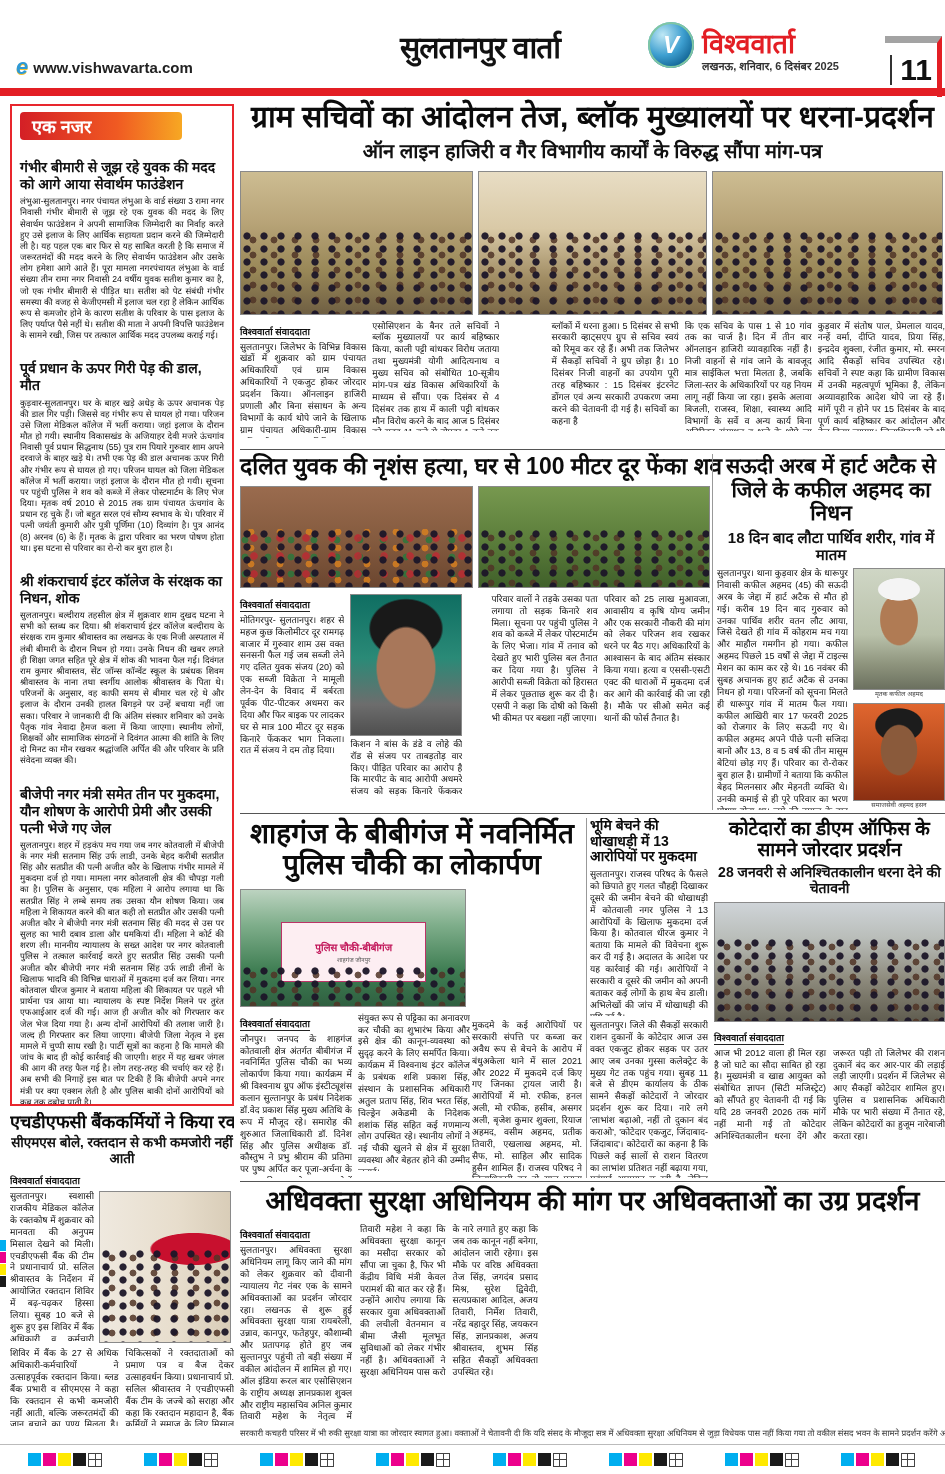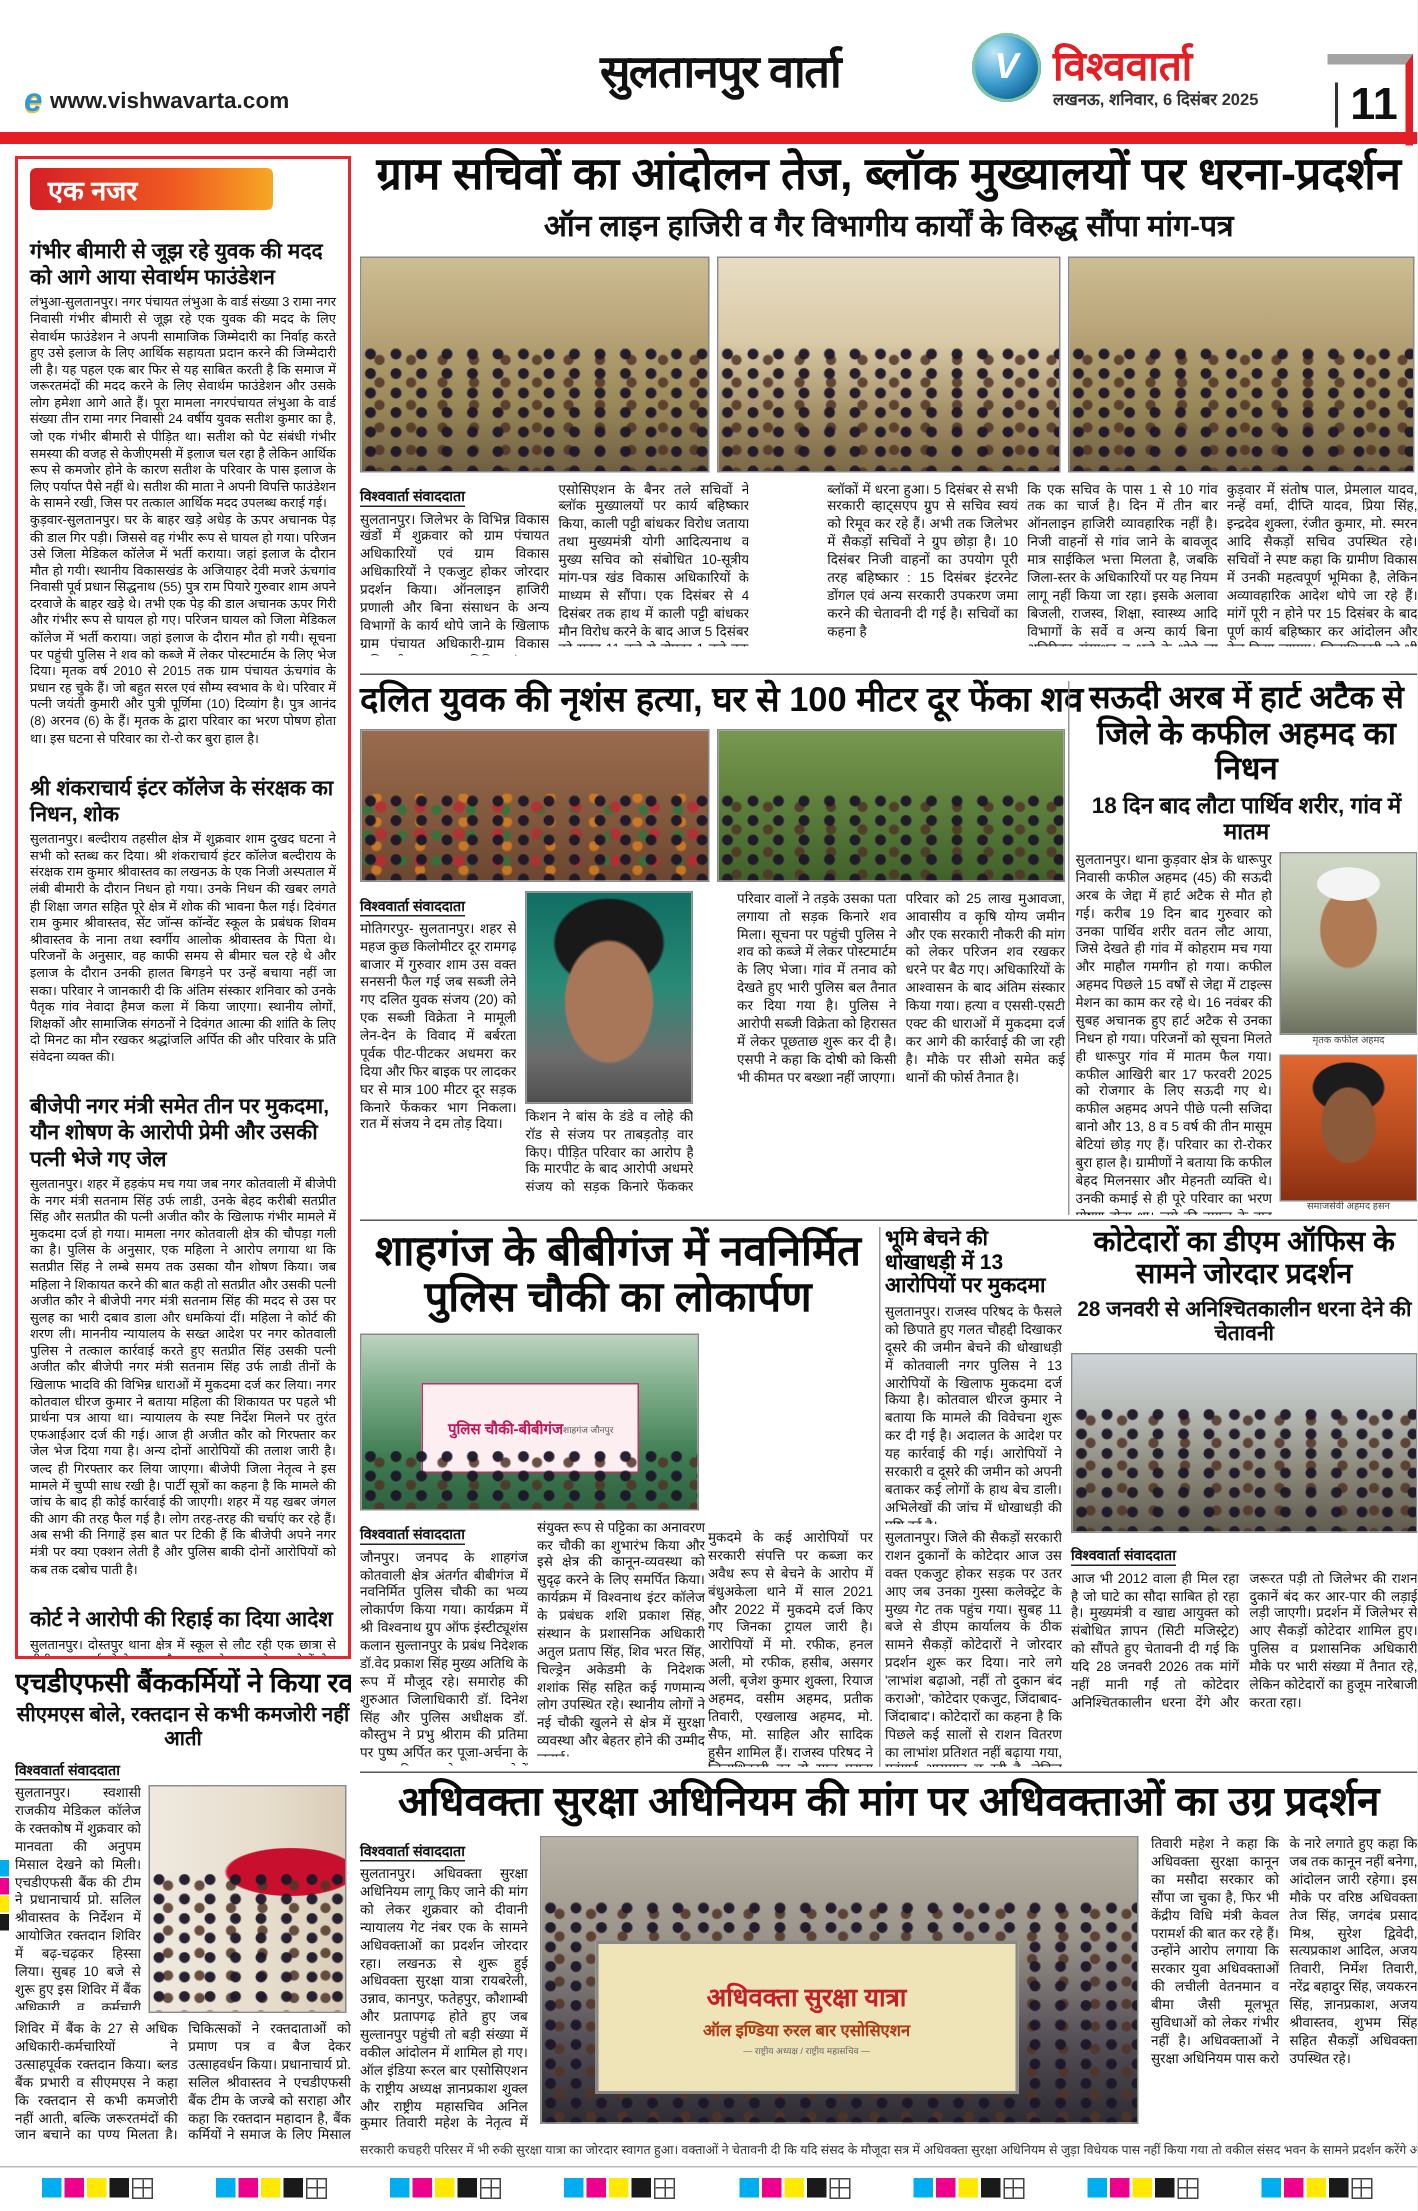--- a/index.html
+++ b/index.html
@@ -50,21 +50,21 @@
   .ph-kafeel{background:
       radial-gradient(30px 16px at 50% 17%, #f4f4f4 0 68%, transparent 72%),
       radial-gradient(27px 37px at 50% 42%, #b07b54 0 68%, transparent 72%),
       linear-gradient(180deg,#cfd6c5 0%,#b9c1aa 55%,#8d937c 80%,#6b705f 100%);}
   .ph-man2{background:
       radial-gradient(26px 36px at 50% 48%, #8a5a3b 0 68%, transparent 72%),
       radial-gradient(34px 24px at 50% 22%, #1c1c1c 0 68%, transparent 72%),
       linear-gradient(180deg,#e0662f 0%,#b5491c 60%,#8a2f12 100%);}
   .ph-chowki{background:linear-gradient(180deg,#bcd3c0 0%,#7fae8b 30%,#3e7d52 70%,#2f5f40 100%);}
   .board{position:absolute;left:18%;top:28%;width:62%;height:46%;background:#fdeef2;border:1px solid #b36;
-         display:flex;align-items:center;justify-content:center;text-align:center;padding:2px;}
+         display:flex;flex-direction:column;align-items:center;justify-content:center;text-align:center;padding:2px;}
   .board .b1{color:#c2185b;font-weight:800;font-size:10px;}
   .board .b2{color:#555;font-size:6px;margin-top:2px;}
   .ph-blood{background:
       radial-gradient(70px 26px at 72% 38%, #c8102e 0 60%, transparent 63%),
       linear-gradient(90deg,#efe9df 0%,#e7ddcc 60%,#d9cdb8 100%);}
   .ph-dm{background:linear-gradient(180deg,#cfd4d8 0%,#b9bdb9 30%,#8d8a7c 65%,#5f5c4f 100%);}
   .ph-adv{background:linear-gradient(180deg,#b9b2a6 0%,#9a948a 35%,#565058 70%,#2e2b33 100%);}
   .banner{position:absolute;left:9%;top:36%;width:70%;height:52%;background:#efe3b8;border:2px solid #888;
           display:flex;flex-direction:column;align-items:center;justify-content:center;text-align:center;gap:3px;}
   .banner .l1{color:#c41e2a;font-weight:800;font-size:17px;}
@@ -105,20 +105,21 @@
   <div class="abs redline"></div>
 
   <aside class="abs onelook">
     <div class="ol-title">एक नजर</div>
 
     <div>
       <div class="ol-h">गंभीर बीमारी से जूझ रहे युवक की मदद को आगे आया सेवार्थम फाउंडेशन</div>
       <div class="ol-b">लंभुआ-सुलतानपुर। नगर पंचायत लंभुआ के वार्ड संख्या 3 रामा नगर निवासी गंभीर बीमारी से जूझ रहे एक युवक की मदद के लिए सेवार्थम फाउंडेशन ने अपनी सामाजिक जिम्मेदारी का निर्वाह करते हुए उसे इलाज के लिए आर्थिक सहायता प्रदान करने की जिम्मेदारी ली है। यह पहल एक बार फिर से यह साबित करती है कि समाज में जरूरतमंदों की मदद करने के लिए सेवार्थम फाउंडेशन और उसके लोग हमेशा आगे आते हैं। पूरा मामला नगरपंचायत लंभुआ के वार्ड संख्या तीन रामा नगर निवासी 24 वर्षीय युवक सतीश कुमार का है, जो एक गंभीर बीमारी से पीड़ित था। सतीश को पेट संबंधी गंभीर समस्या की वजह से केजीएमसी में इलाज चल रहा है लेकिन आर्थिक रूप से कमजोर होने के कारण सतीश के परिवार के पास इलाज के लिए पर्याप्त पैसे नहीं थे। सतीश की माता ने अपनी विपत्ति फाउंडेशन के सामने रखी, जिस पर तत्काल आर्थिक मदद उपलब्ध कराई गई।</div>
     </div>
     <div>
+      <div class="ol-h">पूर्व प्रधान के ऊपर गिरी पेड़ की डाल, मौत</div>
       <div class="ol-b">कुड़वार-सुलतानपुर। घर के बाहर खड़े अधेड़ के ऊपर अचानक पेड़ की डाल गिर पड़ी। जिससे वह गंभीर रूप से घायल हो गया। परिजन उसे जिला मेडिकल कॉलेज में भर्ती कराया। जहां इलाज के दौरान मौत हो गयी। स्थानीय विकासखंड के अजियाहर देवी मजरे ऊंचगांव निवासी पूर्व प्रधान सिद्धनाथ (55) पुत्र राम पियारे गुरुवार शाम अपने दरवाजे के बाहर खड़े थे। तभी एक पेड़ की डाल अचानक ऊपर गिरी और गंभीर रूप से घायल हो गए। परिजन घायल को जिला मेडिकल कॉलेज में भर्ती कराया। जहां इलाज के दौरान मौत हो गयी। सूचना पर पहुंची पुलिस ने शव को कब्जे में लेकर पोस्टमार्टम के लिए भेज दिया। मृतक वर्ष 2010 से 2015 तक ग्राम पंचायत ऊंचगांव के प्रधान रह चुके हैं। जो बहुत सरल एवं सौम्य स्वभाव के थे। परिवार में पत्नी जयंती कुमारी और पुत्री पूर्णिमा (10) दिव्यांग है। पुत्र आनंद (8) अरनव (6) के हैं। मृतक के द्वारा परिवार का भरण पोषण होता था। इस घटना से परिवार का रो-रो कर बुरा हाल है।</div>
     </div>
     <div>
       <div class="ol-h">श्री शंकराचार्य इंटर कॉलेज के संरक्षक का निधन, शोक</div>
       <div class="ol-b">सुलतानपुर। बल्दीराय तहसील क्षेत्र में शुक्रवार शाम दुखद घटना ने सभी को स्तब्ध कर दिया। श्री शंकराचार्य इंटर कॉलेज बल्दीराय के संरक्षक राम कुमार श्रीवास्तव का लखनऊ के एक निजी अस्पताल में लंबी बीमारी के दौरान निधन हो गया। उनके निधन की खबर लगते ही शिक्षा जगत सहित पूरे क्षेत्र में शोक की भावना फैल गई। दिवंगत राम कुमार श्रीवास्तव, सेंट जॉन्स कॉन्वेंट स्कूल के प्रबंधक शिवम श्रीवास्तव के नाना तथा स्वर्गीय आलोक श्रीवास्तव के पिता थे। परिजनों के अनुसार, वह काफी समय से बीमार चल रहे थे और इलाज के दौरान उनकी हालत बिगड़ने पर उन्हें बचाया नहीं जा सका। परिवार ने जानकारी दी कि अंतिम संस्कार शनिवार को उनके पैतृक गांव नेवादा हैमज कला में किया जाएगा। स्थानीय लोगों, शिक्षकों और सामाजिक संगठनों ने दिवंगत आत्मा की शांति के लिए दो मिनट का मौन रखकर श्रद्धांजलि अर्पित की और परिवार के प्रति संवेदना व्यक्त की।</div>
     </div>
     <div>
       <div class="ol-h">बीजेपी नगर मंत्री समेत तीन पर मुकदमा, यौन शोषण के आरोपी प्रेमी और उसकी पत्नी भेजे गए जेल</div>
       <div class="ol-b">सुलतानपुर। शहर में हड़कंप मच गया जब नगर कोतवाली में बीजेपी के नगर मंत्री सतनाम सिंह उर्फ लाडी, उनके बेहद करीबी सतप्रीत सिंह और सतप्रीत की पत्नी अजीत कौर के खिलाफ गंभीर मामले में मुकदमा दर्ज हो गया। मामला नगर कोतवाली क्षेत्र की चौपड़ा गली का है। पुलिस के अनुसार, एक महिला ने आरोप लगाया था कि सतप्रीत सिंह ने लम्बे समय तक उसका यौन शोषण किया। जब महिला ने शिकायत करने की बात कही तो सतप्रीत और उसकी पत्नी अजीत कौर ने बीजेपी नगर मंत्री सतनाम सिंह की मदद से उस पर सुलह का भारी दबाव डाला और धमकियां दीं। महिला ने कोर्ट की शरण ली। माननीय न्यायालय के सख्त आदेश पर नगर कोतवाली पुलिस ने तत्काल कार्रवाई करते हुए सतप्रीत सिंह उसकी पत्नी अजीत कौर बीजेपी नगर मंत्री सतनाम सिंह उर्फ लाडी तीनों के खिलाफ भादवि की विभिन्न धाराओं में मुकदमा दर्ज कर लिया। नगर कोतवाल धीरज कुमार ने बताया महिला की शिकायत पर पहले भी प्रार्थना पत्र आया था। न्यायालय के स्पष्ट निर्देश मिलने पर तुरंत एफआईआर दर्ज की गई। आज ही अजीत कौर को गिरफ्तार कर जेल भेज दिया गया है। अन्य दोनों आरोपियों की तलाश जारी है। जल्द ही गिरफ्तार कर लिया जाएगा। बीजेपी जिला नेतृत्व ने इस मामले में चुप्पी साध रखी है। पार्टी सूत्रों का कहना है कि मामले की जांच के बाद ही कोई कार्रवाई की जाएगी। शहर में यह खबर जंगल की आग की तरह फैल गई है। लोग तरह-तरह की चर्चाएं कर रहे हैं। अब सभी की निगाहें इस बात पर टिकी हैं कि बीजेपी अपने नगर मंत्री पर क्या एक्शन लेती है और पुलिस बाकी दोनों आरोपियों को कब तक दबोच पाती है।</div>
     </div>
@@ -251,28 +252,20 @@
 
   <div class="abs hr" style="left:240px;top:1181px;width:705px;"></div>
 
   <section class="abs" style="left:240px;top:1186px;width:705px;height:240px;">
     <div class="hl" style="font-size:27px;white-space:nowrap;">अधिवक्ता सुरक्षा अधिनियम की मांग पर अधिवक्ताओं का उग्र प्रदर्शन</div>
     <div style="display:flex;gap:8px;margin-top:8px;">
       <div style="width:112px;">
         <span class="byline">विश्ववार्ता संवाददाता</span>
         <div class="body" style="height:176px;">सुलतानपुर। अधिवक्ता सुरक्षा अधिनियम लागू किए जाने की मांग को लेकर शुक्रवार को दीवानी न्यायालय गेट नंबर एक के सामने अधिवक्ताओं का प्रदर्शन जोरदार रहा। लखनऊ से शुरू हुई अधिवक्ता सुरक्षा यात्रा रायबरेली, उन्नाव, कानपुर, फतेहपुर, कौशाम्बी और प्रतापगढ़ होते हुए जब सुल्तानपुर पहुंची तो बड़ी संख्या में वकील आंदोलन में शामिल हो गए। ऑल इंडिया रूरल बार एसोसिएशन के राष्ट्रीय अध्यक्ष ज्ञानप्रकाश शुक्ल और राष्ट्रीय महासचिव अनिल कुमार तिवारी महेश के नेतृत्व में अधिवक्ताओं ने सुरक्षा अधिनियम लागू कराने की मांग को लेकर जमकर नारेबाजी की। यात्रा में शामिल पदाधिकारियों ने दीवानी और कलेक्ट्रेट परिसर में अधिवक्ताओं से मिलकर सुरक्षा अधिनियम के मसौदे पर विस्तार से चर्चा की।</div>
       </div>
-      <div class="ph ph-adv" style="position:relative;width:398px;height:190px;">
-        <i class="crowd" style="height:78%;"></i>
-        <div class="banner">
-          <div class="l1">अधिवक्ता सुरक्षा यात्रा</div>
-          <div class="l2">ऑल इण्डिया रुरल बार एसोसिएशन</div>
-          <div class="l3">— राष्ट्रीय अध्यक्ष / राष्ट्रीय महासचिव —</div>
-        </div>
-      </div>
       <div class="body cols2" style="width:178px;height:192px;">तिवारी महेश ने कहा कि अधिवक्ता सुरक्षा कानून का मसौदा सरकार को सौंपा जा चुका है, फिर भी केंद्रीय विधि मंत्री केवल परामर्श की बात कर रहे हैं। उन्होंने आरोप लगाया कि सरकार युवा अधिवक्ताओं की लचीली वेतनमान व बीमा जैसी मूलभूत सुविधाओं को लेकर गंभीर नहीं है। अधिवक्ताओं ने सुरक्षा अधिनियम पास करो के नारे लगाते हुए कहा कि जब तक कानून नहीं बनेगा, आंदोलन जारी रहेगा। इस मौके पर वरिष्ठ अधिवक्ता तेज सिंह, जगदंब प्रसाद मिश्र, सुरेश द्विवेदी, सत्यप्रकाश आदिल, अजय तिवारी, निर्मेश तिवारी, नरेंद्र बहादुर सिंह, जयकरन सिंह, ज्ञानप्रकाश, अजय श्रीवास्तव, शुभम सिंह सहित सैकड़ों अधिवक्ता उपस्थित रहे।</div>
     </div>
   </section>
 
   <div class="abs body" style="left:240px;top:1428px;width:705px;height:12px;white-space:nowrap;font-size:8.3px;color:#333;">सरकारी कचहरी परिसर में भी रुकी सुरक्षा यात्रा का जोरदार स्वागत हुआ। वक्ताओं ने चेतावनी दी कि यदि संसद के मौजूदा सत्र में अधिवक्ता सुरक्षा अधिनियम से जुड़ा विधेयक पास नहीं किया गया तो वकील संसद भवन के सामने प्रदर्शन करेंगे और बड़ी संख्या में अधिवक्ता उपस्थित रहेंगे।</div>
 
   <div class="abs edge" style="left:0;top:1240px;">
     <i style="background:#00aeef"></i>
       <i style="background:#ec008c"></i>
       <i style="background:#ffe900"></i>

